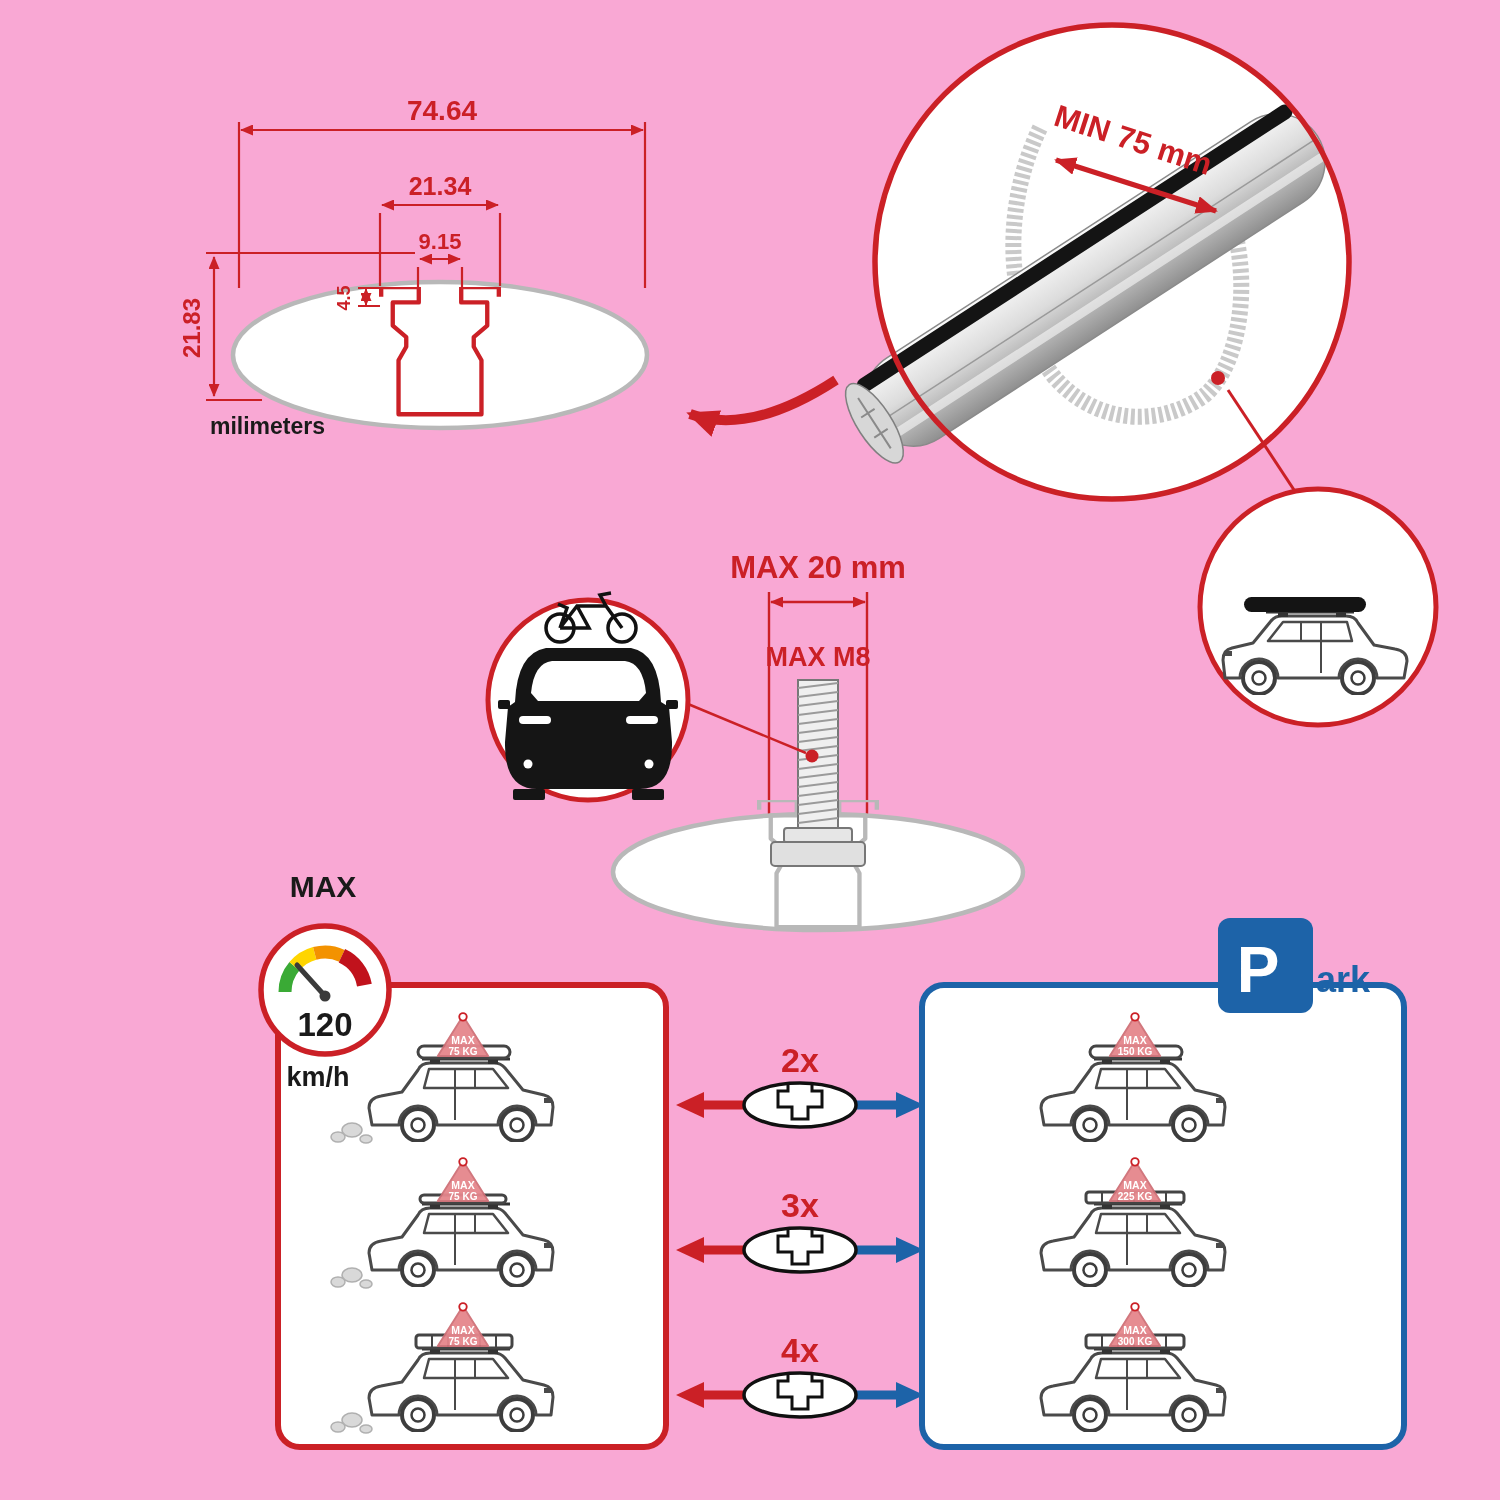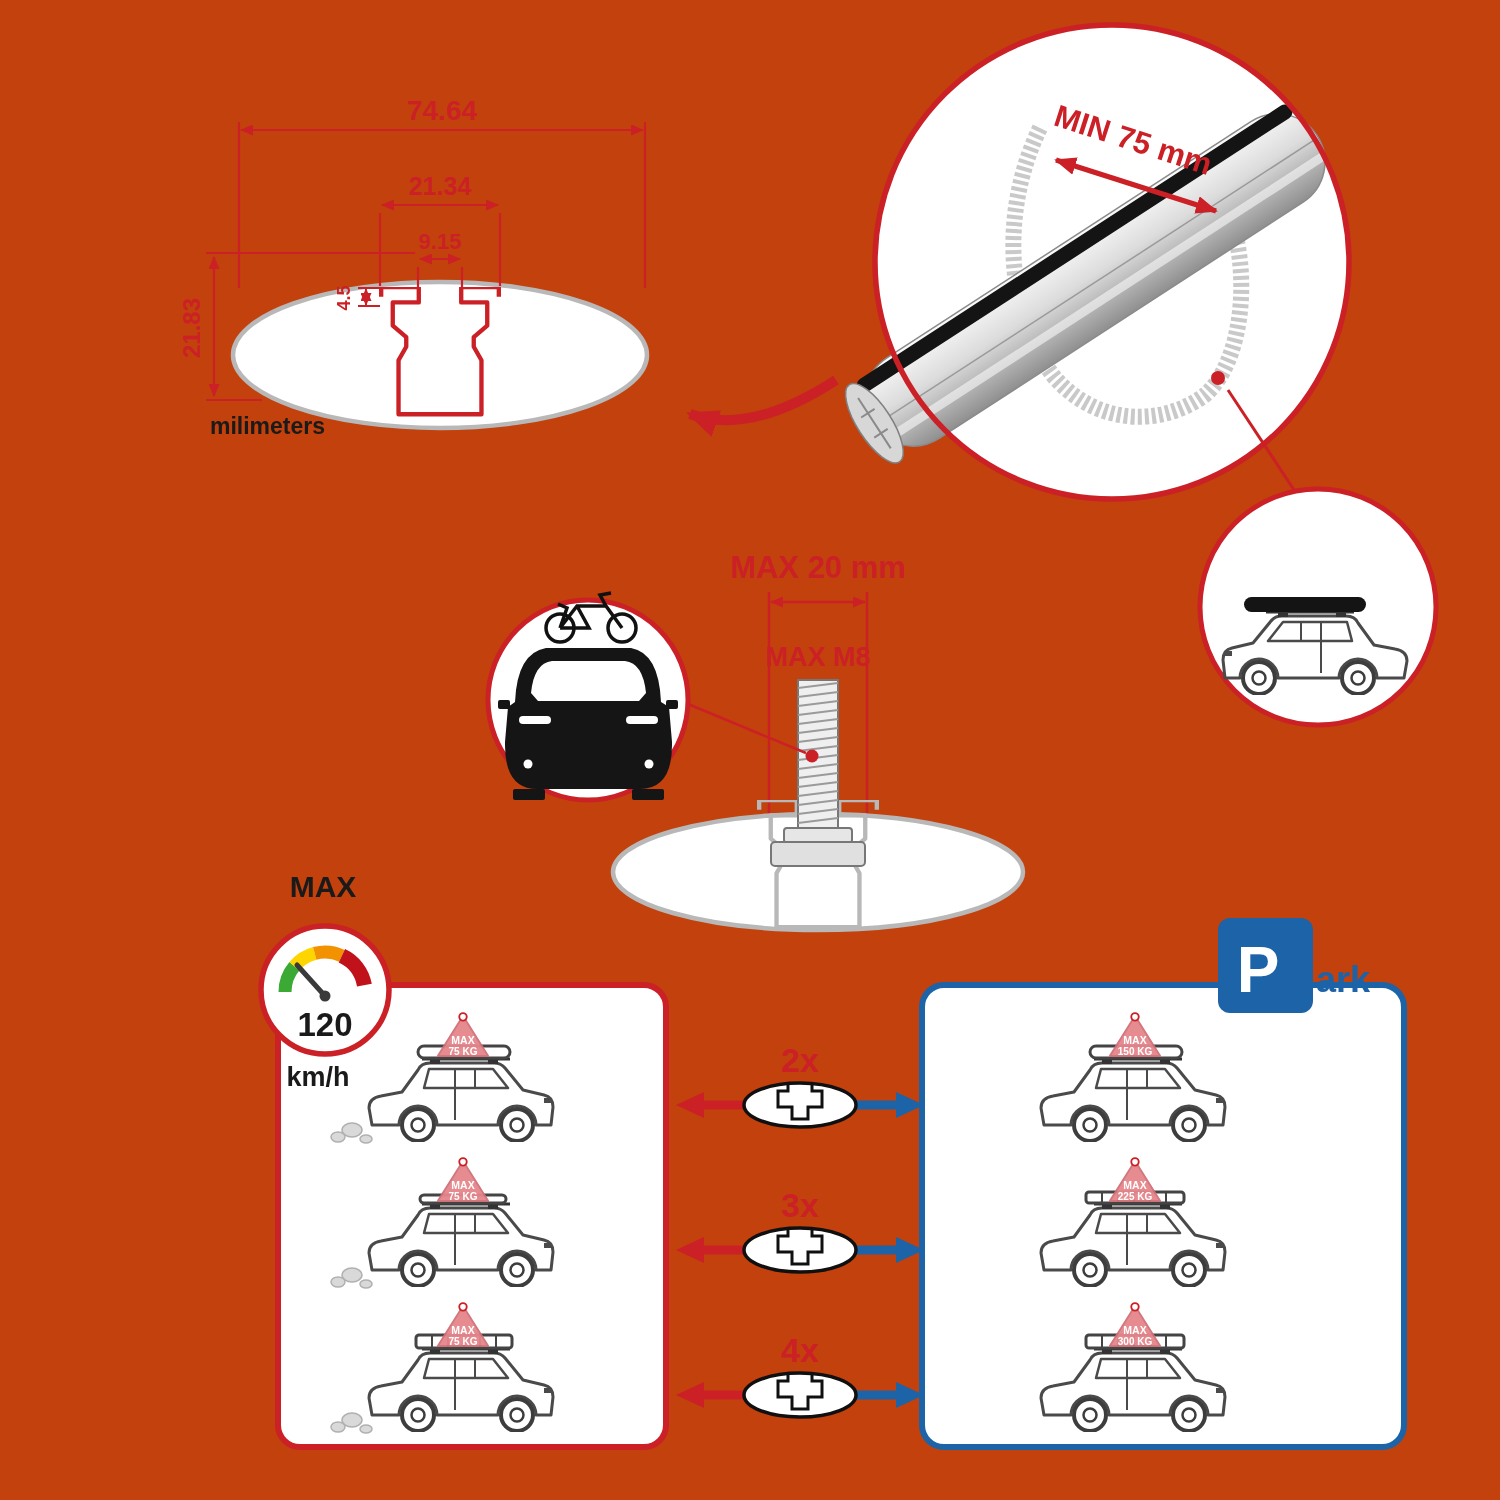--- a/index.html
+++ b/index.html
@@ -1,16 +1,16 @@
 <!DOCTYPE html>
 <html><head>
 <meta charset="utf-8">
 <style>
   html,body{margin:0;padding:0;background:#ffffff;}
-  .canvas{position:relative;width:1500px;height:1500px;background:#c2410c;overflow:hidden;
+  .canvas{position:relative;width:1500px;height:1500px;background:#f9a8d4;overflow:hidden;
           font-family:"Liberation Sans", sans-serif;}
   svg{font-family:"Liberation Sans", sans-serif;}
   text{user-select:none;}
   .red-t{fill:#cb2026;font-weight:bold;}
   .blk-t{fill:#1a1a1a;font-weight:bold;}
   .white-t{fill:#ffffff;font-weight:bold;}
   .blue-t{fill:#1d63a8;font-weight:bold;}
   .profile-red{color:#cb2026;}
   .profile-gray{color:#b8b8b8;}
 </style>

